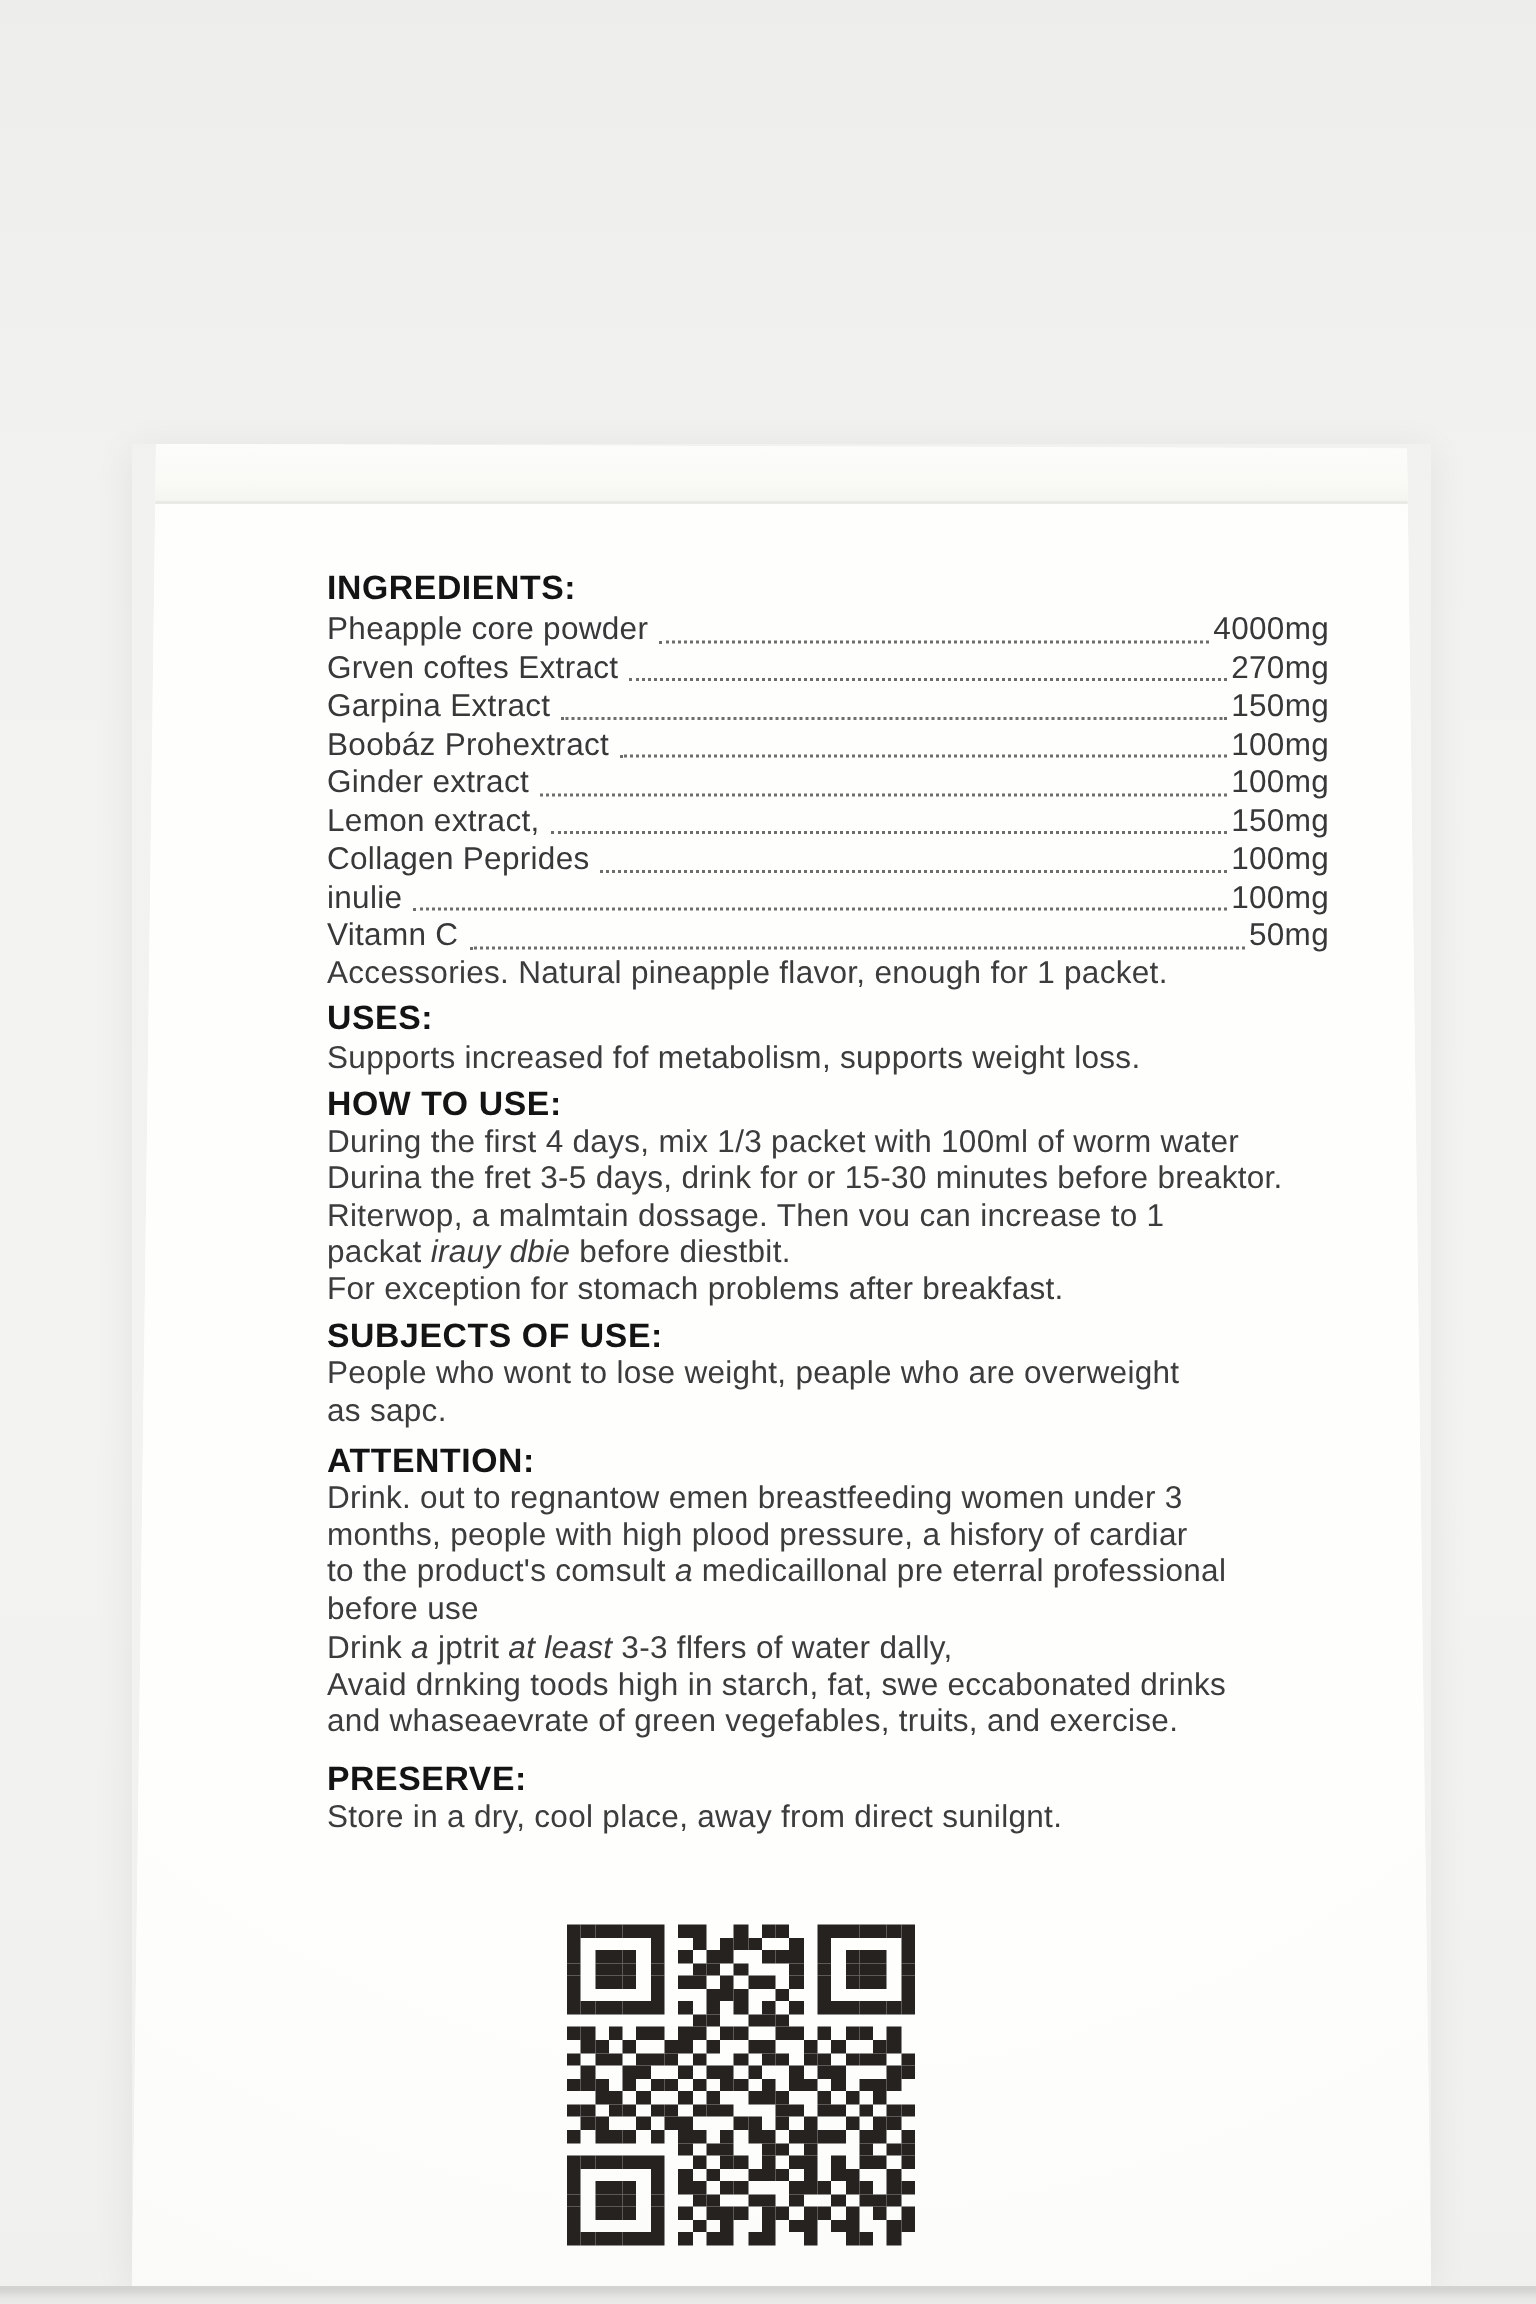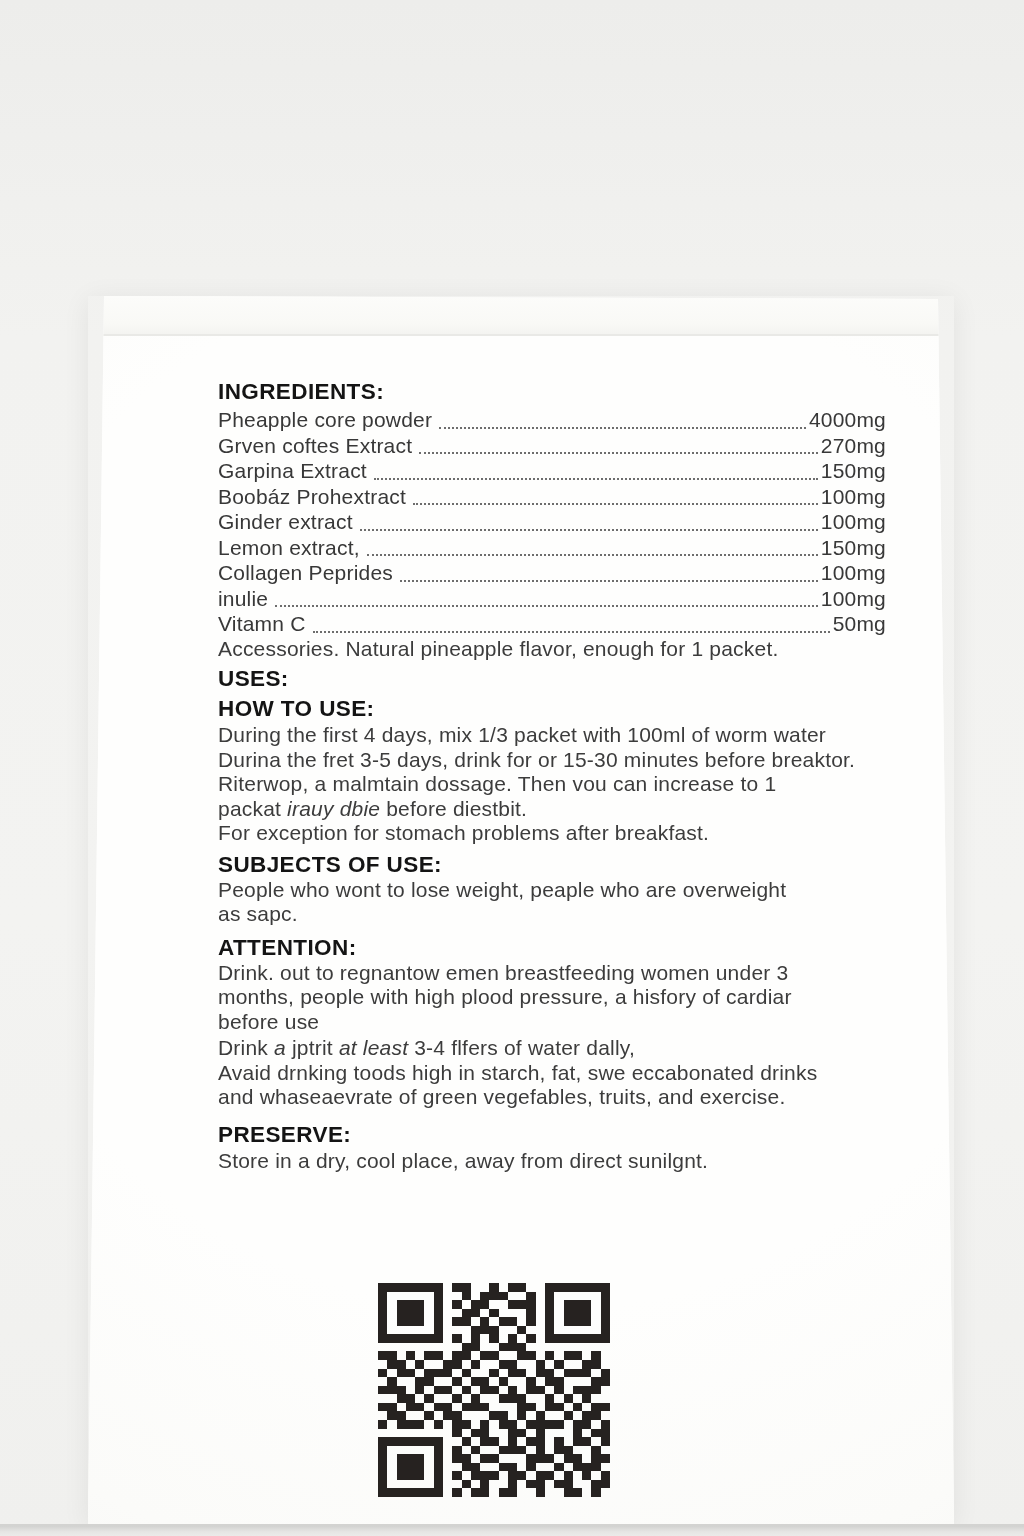--- a/index.html
+++ b/index.html
@@ -114,44 +114,48 @@
           <span class="nm">Vitamn C</span>
           <span class="dots"></span>
           <span class="val">50mg</span>
         </div>
       </div>
     <div class="lines m-note">
         <div class="line"><span>Accessories. Natural pineapple flavor, enough for 1 packet.</span></div>
       </div>
 
     <div class="h m-uses-h">USES:</div>
+    <div class="lines m-uses">
+        <div class="line"><span>Supports increased fof metabolism, supports weight loss.</span></div>
+      </div>
 
     <div class="h m-htu-h">HOW TO USE:</div>
     <div class="lines m-htu">
         <div class="line"><span>During the first 4 days, mix 1/3 packet with 100ml of worm water</span></div>
         <div class="line"><span>Durina the fret 3-5 days, drink for or 15-30 minutes before breaktor.</span></div>
         <div class="line"><span>Riterwop, a malmtain dossage. Then vou can increase to 1</span></div>
         <div class="line"><span>packat </span><span class="em">irauy dbie</span><span> before diestbit.</span></div>
         <div class="line"><span>For exception for stomach problems after breakfast.</span></div>
       </div>
 
     <div class="h m-subj-h">SUBJECTS OF USE:</div>
     <div class="lines m-subj">
         <div class="line"><span>People who wont to lose weight, peaple who are overweight</span></div>
         <div class="line"><span>as sapc.</span></div>
       </div>
 
     <div class="h m-att-h">ATTENTION:</div>
     <div class="lines m-att1">
         <div class="line"><span>Drink. out to regnantow emen breastfeeding women under 3</span></div>
         <div class="line"><span>months, people with high plood pressure, a hisfory of cardiar</span></div>
+        <div class="line"><span>to the product's comsult </span><span class="em">a</span><span> medicaillonal pre eterral professional</span></div>
         <div class="line"><span>before use</span></div>
       </div>
     <div class="lines m-att2">
-        <div class="line"><span>Drink </span><span class="em">a</span><span> jptrit </span><span class="em">at least</span><span> 3-4 flfers of water dally,</span></div>
+        <div class="line"><span>Drink </span><span class="em">a</span><span> jptrit </span><span class="em">at least</span><span> 3-3 flfers of water dally,</span></div>
         <div class="line"><span>Avaid drnking toods high in starch, fat, swe eccabonated drinks</span></div>
         <div class="line"><span>and whaseaevrate of green vegefables, truits, and exercise.</span></div>
       </div>
 
     <div class="h m-pres-h">PRESERVE:</div>
     <div class="lines m-pres">
         <div class="line"><span>Store in a dry, cool place, away from direct sunilgnt.</span></div>
       </div>
   </div>
 

